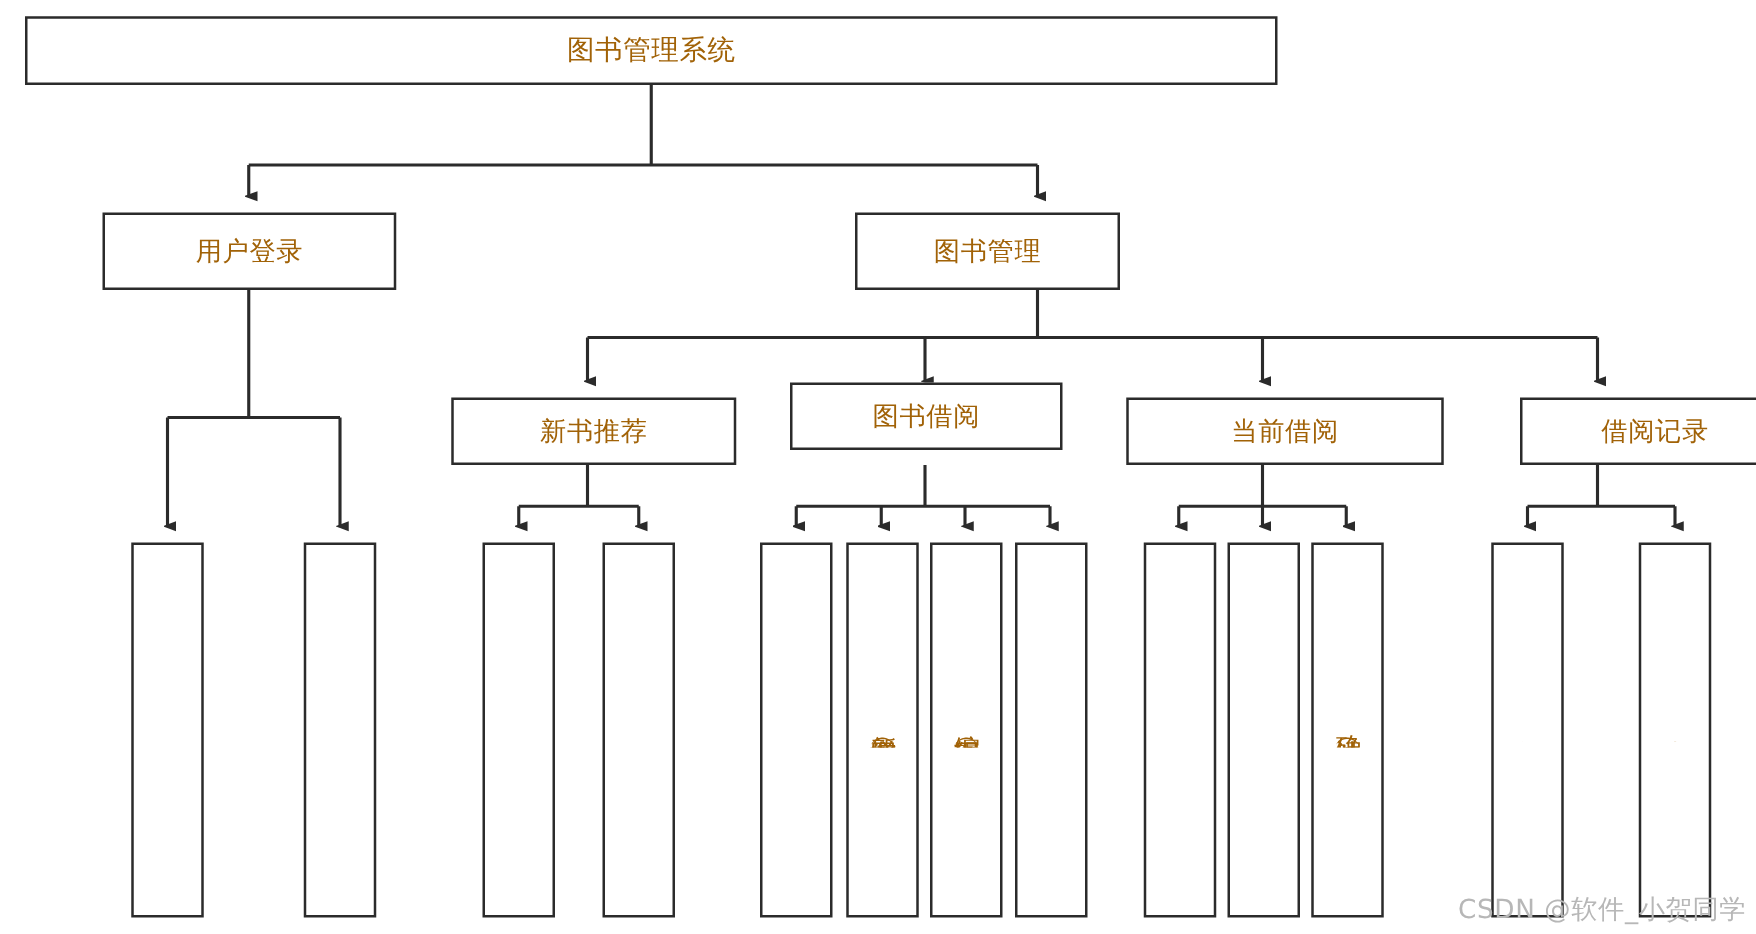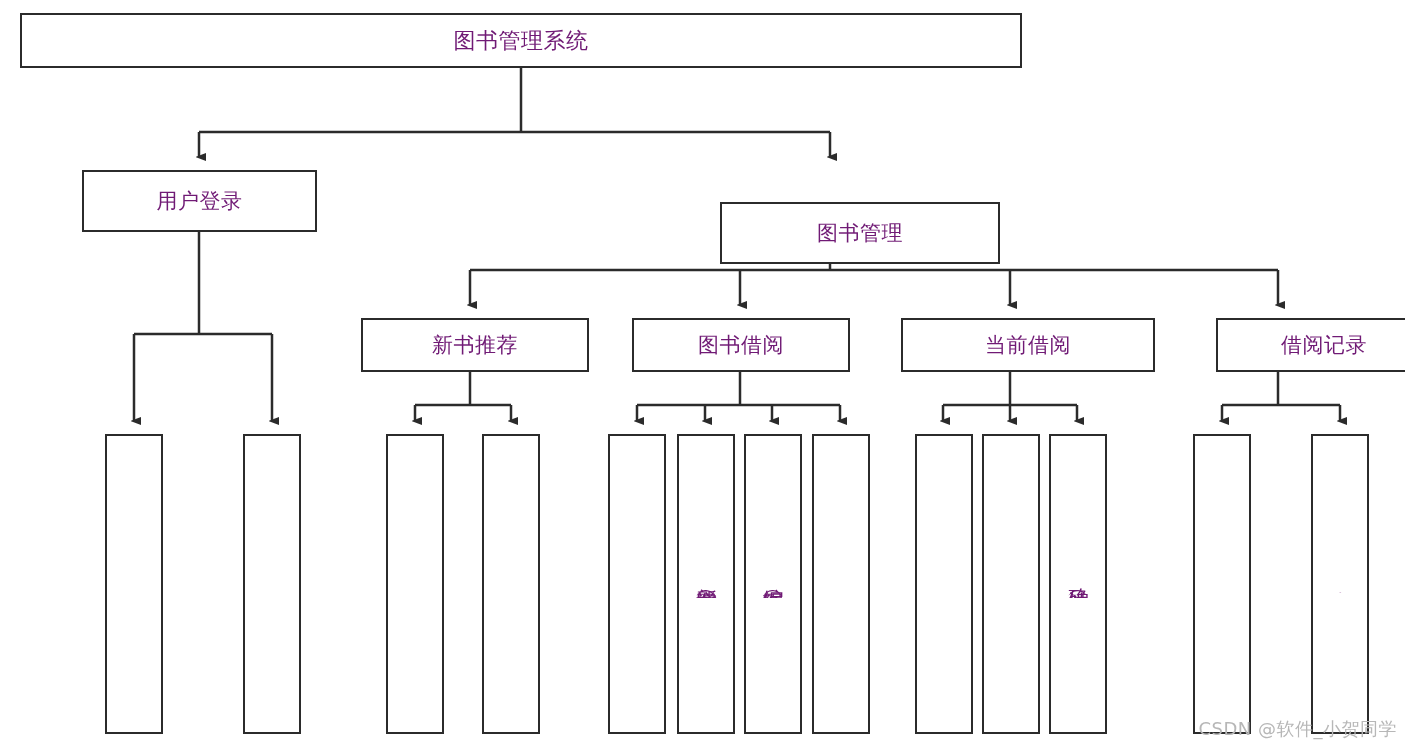--- a/index.html
+++ b/index.html
@@ -27,21 +27,21 @@
     pointer-events: none;
   }
   .node {
     position: absolute;
     box-sizing: border-box;
     border: 2.5px solid #2b2b2b;
     background: #ffffff;
     display: flex;
     align-items: center;
     justify-content: center;
-    color: #701a75;
+    color: #a16207;
   }
   .node .node-label {
     display: block;
     text-align: center;
     line-height: 1.0;
     white-space: pre-line;
   }
   
   .node.horiz .node-label {
     font-size: 21px;
@@ -62,21 +62,21 @@
     font-size: 21px;
     line-height: 1.0;
     letter-spacing: 3px;
     max-height: 100%;
     overflow: hidden;
   }
   #watermark {
     position: absolute;
     right: 8px;
     bottom: 6px;
-    font-size: 18px;
+    font-size: 21px;
     color: #b7b7b7;
     letter-spacing: 0.5px;
     white-space: nowrap;
     user-select: none;
   }
 </style>
 </head>
 <body>
 
 <div id="diagram-root">
@@ -132,29 +132,29 @@
   </svg>
 
   <div class="node horiz root" style="left:20px; top:13px; width:1002px; height:55px;">
     <span class="node-label">图书管理系统</span>
   </div>
 
   <div class="node horiz" style="left:82px; top:170px; width:235px; height:62px;">
     <span class="node-label">用户登录</span>
   </div>
 
-  <div class="node horiz" style="left:720px; top:170px; width:280px; height:62px;margin-top:32px;">
+  <div class="node horiz" style="left:684px; top:170px; width:212px; height:62px;">
     <span class="node-label">图书管理</span>
   </div>
 
   <div class="node horiz" style="left:361px; top:318px; width:228px; height:54px;">
     <span class="node-label">新书推荐</span>
   </div>
 
-  <div class="node horiz" style="left:632px; top:318px; width:218px; height:54px;">
+  <div class="node horiz" style="left:632px; top:306px; width:218px; height:54px;">
     <span class="node-label">图书借阅</span>
   </div>
 
   <div class="node horiz" style="left:901px; top:318px; width:254px; height:54px;">
     <span class="node-label">当前借阅</span>
   </div>
 
   <div class="node horiz" style="left:1172px; top:318px; width:216px; height:54px;margin-left:44px;">
     <span class="node-label">借阅记录</span>
   </div>

